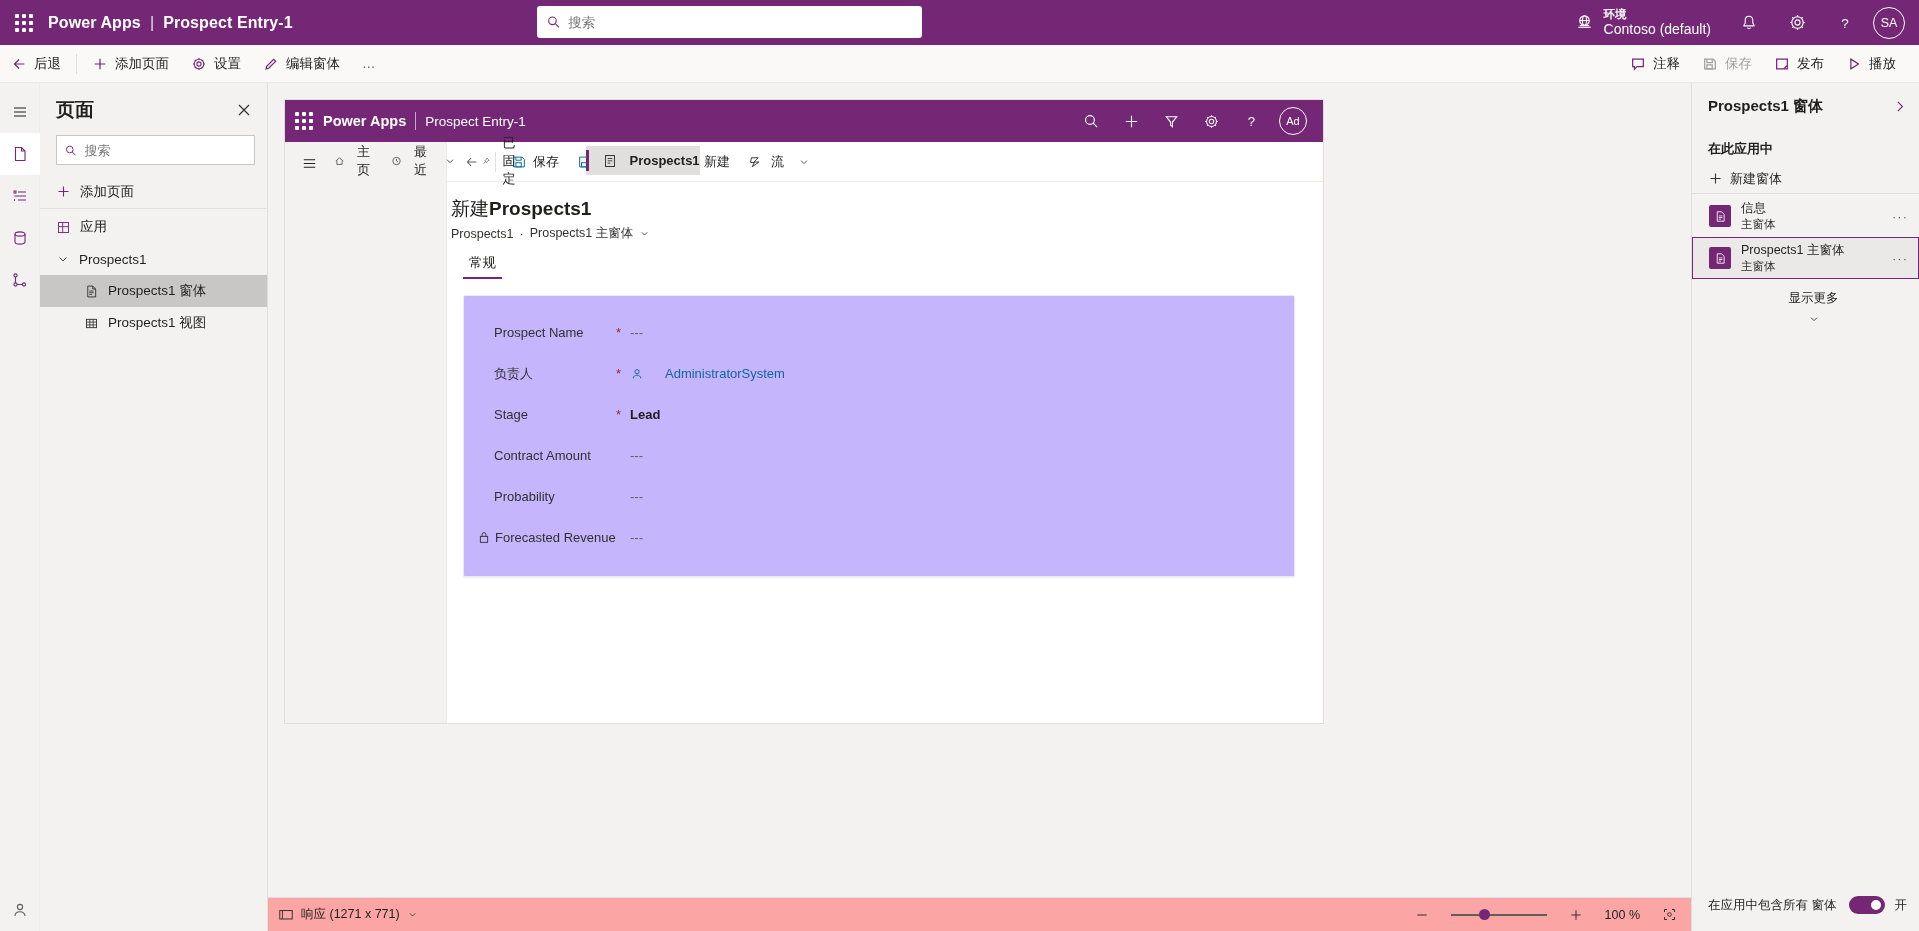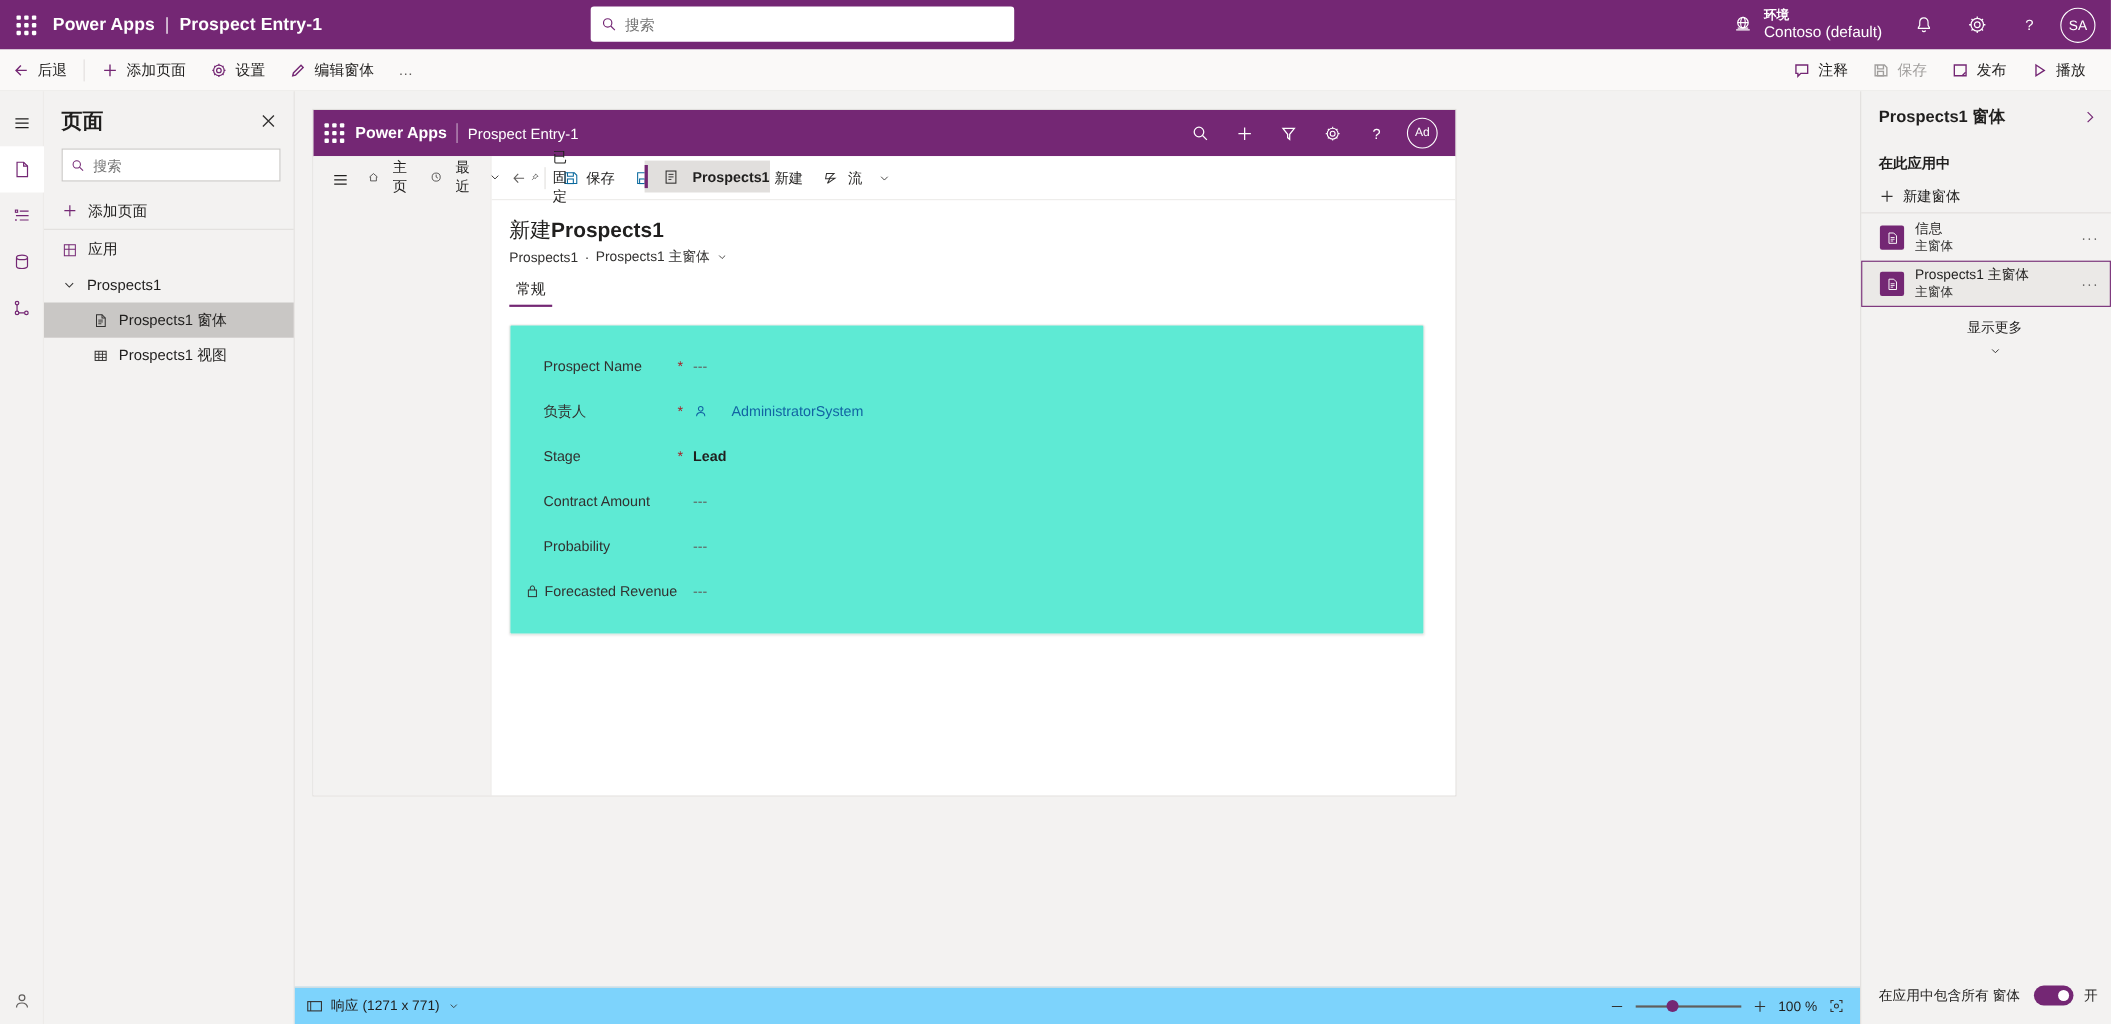--- a/index.html
+++ b/index.html
@@ -139,49 +139,49 @@
   }
   .app-main { flex: 1; display: flex; flex-direction: column; min-width: 0; background: #fff; }
   .form-cmd {
     height: 40px; flex: 0 0 40px; display: flex; align-items: center; font-size: 13px;
     border-bottom: 1px solid #edebe9; padding-left: 8px;
   }
   .fc {
     display: flex; align-items: center; gap: 6px; height: 40px; padding: 0 9px; cursor: pointer;
   }
   .fc-div { width: 1px; height: 20px; background: #e1dfdd; margin: 0 6px; }
-  .form-title-wrap { padding: 14px 0 0 16px; }
+  .form-title-wrap { padding: 14px 0 0 4px; }
   .form-title { font-size: 19px; font-weight: 600; }
   .form-title .pre { font-weight: 400; }
   .breadcrumb { font-size: 12.5px; color: #323130; margin-top: 3px; display: flex; align-items: center; gap: 6px; }
   .tabs { display: flex; padding: 0 0 0 16px; margin-top: 12px; border-bottom: 0; }
   .tab {
     font-size: 13.5px; padding: 0 6px 7px 6px; cursor: pointer; position: relative; color: #201f1e;
   }
   .tab.sel::after {
     content: ""; position: absolute; left: 0; right: 0; bottom: 0; height: 2.5px; background: #742774;
   }
   .form-card {
-    margin: 16px 28px 0 16px; background: #5eead4; border: 1px solid #edebe9; border-radius: 2px;
+    margin: 16px 28px 0 16px; background: #c4b5fd; border: 1px solid #edebe9; border-radius: 2px;
     box-shadow: 0 1px 2px rgba(0,0,0,.08); padding: 16px 0 18px 0;
   }
   .field { display: flex; align-items: center; height: 41px; padding-left: 30px; font-size: 13px; }
   .field-label { width: 122px; color: #323130; display: flex; align-items: center; gap: 5px; }
   .req { color: #a4262c; width: 14px; font-size: 13px; }
   .field-val { color: #605e5c; }
   .field-val.strong { color: #201f1e; font-weight: 600; }
   .field-val.link { color: #1264a3; display: flex; align-items: center; gap: 21px; }
 
   
   .statusbar {
     height: 34px; flex: 0 0 34px; display: flex; align-items: center; font-size: 12.5px;
-    color: #201f1e; border-top: 1px solid #e1dfdd; background: #7dd3fc; padding-left: 10px;
+    color: #201f1e; border-top: 1px solid #e1dfdd; background: #fca5a5; padding-left: 10px;
   }
   .status-left { display: flex; align-items: center; gap: 7px; cursor: pointer; }
-  .status-right { margin-left: auto; display: flex; align-items: center; gap: 10px; padding-right: 14px; }
+  .status-right { margin-left: auto; display: flex; align-items: center; gap: 22px; padding-right: 14px; }
   .slider { width: 96px; height: 14px; position: relative; display: flex; align-items: center; cursor: pointer; }
   .slider-track { width: 100%; height: 2px; background: #605e5c; }
   .slider-thumb {
     position: absolute; left: 28px; width: 11px; height: 11px; border-radius: 50%; background: #742774;
   }
 
   
   .rightpanel {
     width: 228px; flex: 0 0 228px; background: #f3f2f1; border-left: 1px solid #e1dfdd;
     display: flex; flex-direction: column;

